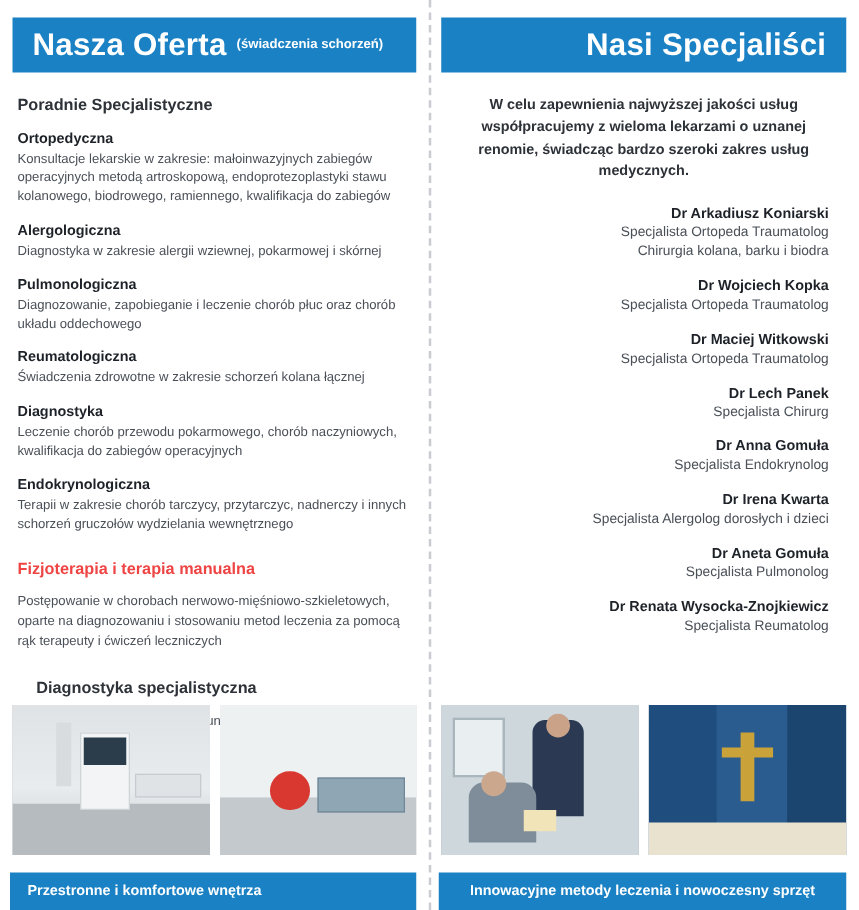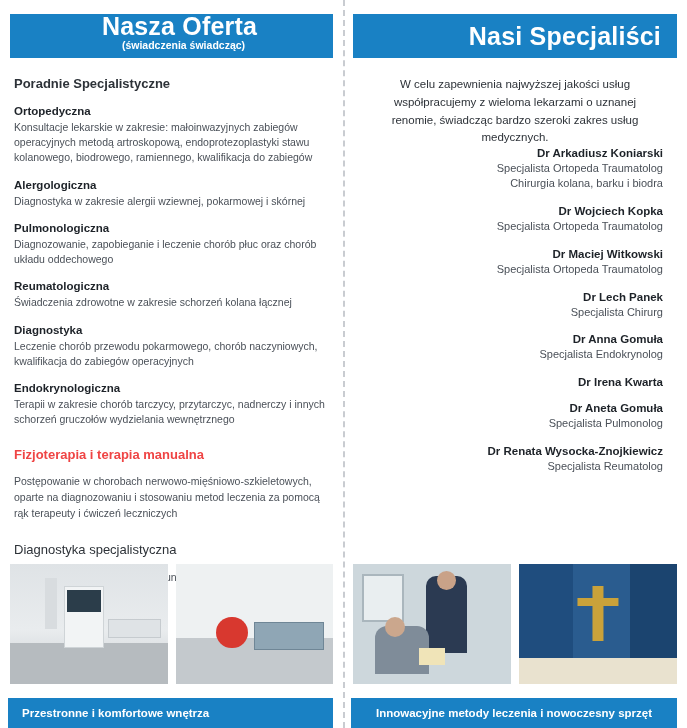--- a/index.html
+++ b/index.html
@@ -36,21 +36,21 @@
 
   
   .hdr {
     background: #1981c4;
     height: 44px;
     margin: 14px 10px 0 10px;
     display: flex;
     align-items: center;
     color: #ffffff;
   }
-  .hdr-left { justify-content: flex-start; padding-left: 16px; flex-direction: column; }
+  .hdr-left { justify-content: flex-start; padding-left: 16px; }
   .hdr-right { justify-content: flex-end; padding-right: 16px; }
   .hdr-title {
     font-size: 25px;
     font-weight: bold;
     letter-spacing: 0.2px;
     line-height: 1;
   }
   .hdr-sub {
     font-size: 10.5px;
     font-weight: bold;
@@ -87,42 +87,43 @@
     color: #ef4444;
     margin: 20px 0 12px 0;
   }
   .para {
     font-size: 10.5px;
     line-height: 1.5;
     color: #4a5058;
   }
   .sec-title3 {
     font-size: 13px;
-    font-weight: normal;
+    font-weight: bold;
     color: #2d3238;
-    margin: 20px 0 14px 0;
+    margin: 20px 0 14px 15px;
   }
   .diag-list {
     font-size: 10.5px;
     color: #4a5058;
   }
 
   
   .body-right {
     padding: 18px 24px 0 24px;
     text-align: right;
     color: #3a3f45;
   }
   .intro {
     font-size: 11.5px;
-    font-weight: normal;
+    font-weight: bold;
     line-height: 1.55;
     color: #2d3238;
     text-align: center;
     padding: 0 4px;
+    margin-bottom: 18px;
   }
   .doc { margin-bottom: 14px; }
   .doc-name {
     font-size: 11.5px;
     font-weight: bold;
     color: #1d2228;
     margin-bottom: 2px;
   }
   .doc-spec {
     font-size: 11px;
@@ -197,21 +198,21 @@
 </style>
 </head>
 <body>
 
 <div class="page">
 
   <div class="col col-left">
 
     <div class="hdr hdr-left">
       <span class="hdr-title">Nasza Oferta</span>
-      <span class="hdr-sub">(świadczenia świadcząc)</span>
+      <span class="hdr-sub">(świadczenia schorzeń)</span>
     </div>
 
     <div class="body-left">
 
       <div class="sec-title">Poradnie Specjalistyczne</div>
 
       <div class="item">
         <div class="item-name">Ortopedyczna</div>
         <div class="item-desc">Konsultacje lekarskie w zakresie: małoinwazyjnych zabiegów operacyjnych metodą artroskopową, endoprotezoplastyki stawu kolanowego, biodrowego, ramiennego, kwalifikacja do zabiegów</div>
       </div>
@@ -294,20 +295,21 @@
       <div class="doc">
         <div class="doc-name">Dr Lech Panek</div>
         <div class="doc-spec" style="white-space:pre-line">Specjalista Chirurg</div>
       </div>
       <div class="doc">
         <div class="doc-name">Dr Anna Gomuła</div>
         <div class="doc-spec" style="white-space:pre-line">Specjalista Endokrynolog</div>
       </div>
       <div class="doc">
         <div class="doc-name">Dr Irena Kwarta</div>
+        <div class="doc-spec" style="white-space:pre-line">Specjalista Alergolog dorosłych i dzieci</div>
       </div>
       <div class="doc">
         <div class="doc-name">Dr Aneta Gomuła</div>
         <div class="doc-spec" style="white-space:pre-line">Specjalista Pulmonolog</div>
       </div>
       <div class="doc">
         <div class="doc-name">Dr Renata Wysocka-Znojkiewicz</div>
         <div class="doc-spec" style="white-space:pre-line">Specjalista Reumatolog</div>
       </div>
     </div>

